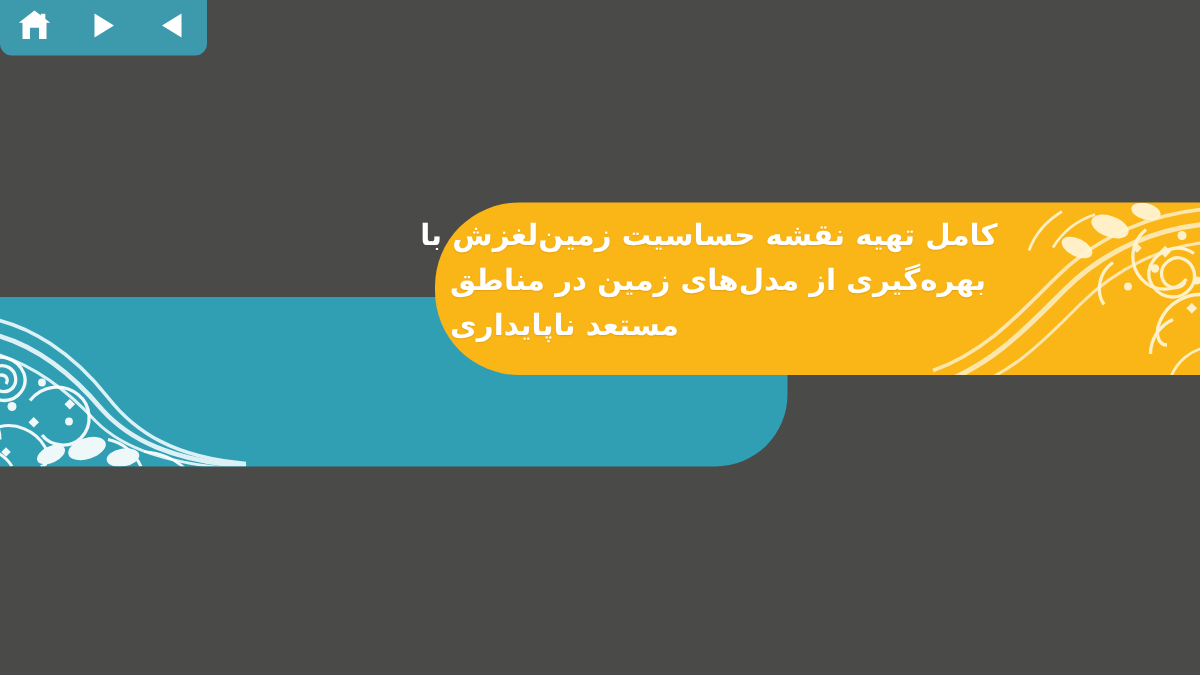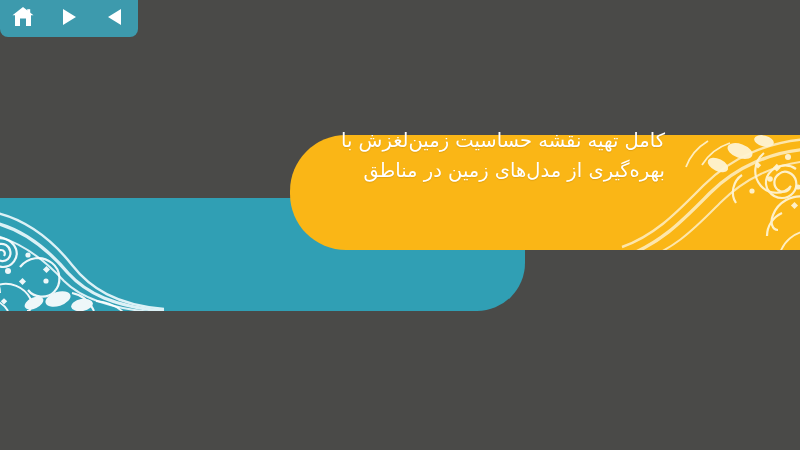--- a/index.html
+++ b/index.html
@@ -85,29 +85,29 @@
     top: 0;
     width: 190px;
     height: 125px;
     pointer-events: none;
   }
 
   
   #title-block {
     position: absolute;
     left: 300px;
-    top: 126px;
+    top: 142px;
     width: 365px;
     z-index: 40;
-    text-align: right;
+    text-align: left;
     direction: rtl;
     color: #ffffff;
     font-size: 19.5px;
     line-height: 30px;
-    font-weight: 400;
+    font-weight: 700;
     letter-spacing: 0px;
     text-shadow: 0 1px 1px rgba(120,80,0,0.18);
     pointer-events: none;
   }
   .title-line { display: block; white-space: nowrap; }
 </style>
 </head>
 <body>
 
 <div id="slide">
@@ -205,15 +205,16 @@
           <path d="M88,6 c-10,6 -18,15 -22,26"></path>
           <path d="M186,96 c-12,2 -22,10 -26,22"></path>
         </g>
       </svg>
     </span>
   </div>
 
   <div id="title-block">
     <span class="title-line">کامل تهیه نقشه حساسیت زمین‌لغزش با</span>
     <span class="title-line">بهره‌گیری از مدل‌های زمین در مناطق</span>
+    <span class="title-line">مستعد ناپایداری</span>
   </div>
 
 </div>
 
 </body></html>

